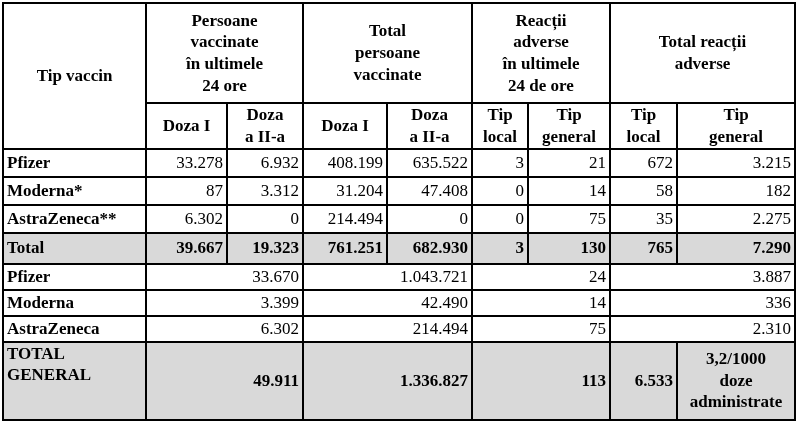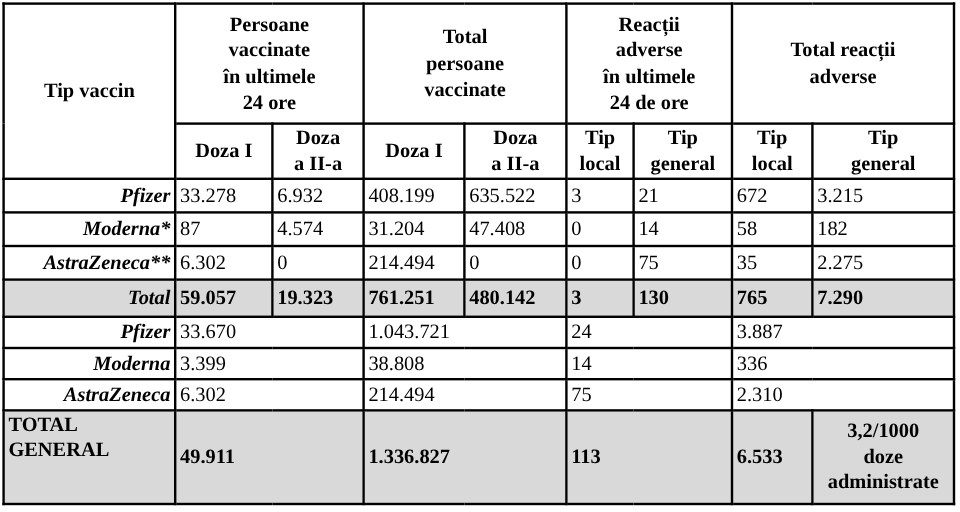--- a/index.html
+++ b/index.html
@@ -12,22 +12,22 @@
     position:absolute;left:2px;top:2px;width:792px;
   }
   table.report th, table.report td{
     border:2px solid #000;
     padding:0 3px;
     font-size:17px;
     line-height:1.28;
     overflow:hidden;
   }
   th{font-weight:bold;text-align:center;vertical-align:middle;}
-  td.num{text-align:left;vertical-align:middle;font-weight:normal;}
-  td.vname{font-weight:bold;text-align:right;vertical-align:middle;padding-left:5px;font-style:italic;}
+  td.num{text-align:right;vertical-align:middle;font-weight:normal;}
+  td.vname{font-weight:bold;text-align:left;vertical-align:middle;padding-left:5px;}
   tr.h1{height:100px;}
   tr.h2{height:40px;}
   tr.dr{height:28px;}
   tr.hl td{background:#d9d9d9;font-weight:bold;}
   tr.hl{height:31px;}
   tr.mr{height:26px;}
   tr.tg{height:78px;}
   tr.tg td{background:#d9d9d9;font-weight:bold;}
   td.tg-label{vertical-align:top;text-align:left;padding-left:5px;padding-top:1px;}
   td.tg-rate{text-align:center;vertical-align:middle;}
@@ -90,62 +90,62 @@
         <td class="num">408.199</td>
         <td class="num">635.522</td>
         <td class="num">3</td>
         <td class="num">21</td>
         <td class="num">672</td>
         <td class="num">3.215</td>
       </tr>
       <tr class="dr">
         <td class="vname">Moderna*</td>
         <td class="num">87</td>
-        <td class="num">4.574</td>
+        <td class="num">3.312</td>
         <td class="num">31.204</td>
         <td class="num">47.408</td>
         <td class="num">0</td>
         <td class="num">14</td>
         <td class="num">58</td>
         <td class="num">182</td>
       </tr>
       <tr class="dr">
         <td class="vname">AstraZeneca**</td>
         <td class="num">6.302</td>
         <td class="num">0</td>
         <td class="num">214.494</td>
         <td class="num">0</td>
         <td class="num">0</td>
         <td class="num">75</td>
         <td class="num">35</td>
         <td class="num">2.275</td>
       </tr>
       <tr class="dr hl">
         <td class="vname">Total</td>
-        <td class="num">59.057</td>
+        <td class="num">39.667</td>
         <td class="num">19.323</td>
         <td class="num">761.251</td>
-        <td class="num">480.142</td>
+        <td class="num">682.930</td>
         <td class="num">3</td>
         <td class="num">130</td>
         <td class="num">765</td>
         <td class="num">7.290</td>
       </tr>
 
       <tr class="mr">
         <td class="vname">Pfizer</td>
         <td class="num" colspan="2">33.670</td>
         <td class="num" colspan="2">1.043.721</td>
         <td class="num" colspan="2">24</td>
         <td class="num" colspan="2">3.887</td>
       </tr>
       <tr class="mr">
         <td class="vname">Moderna</td>
         <td class="num" colspan="2">3.399</td>
-        <td class="num" colspan="2">38.808</td>
+        <td class="num" colspan="2">42.490</td>
         <td class="num" colspan="2">14</td>
         <td class="num" colspan="2">336</td>
       </tr>
       <tr class="mr">
         <td class="vname">AstraZeneca</td>
         <td class="num" colspan="2">6.302</td>
         <td class="num" colspan="2">214.494</td>
         <td class="num" colspan="2">75</td>
         <td class="num" colspan="2">2.310</td>
       </tr>

